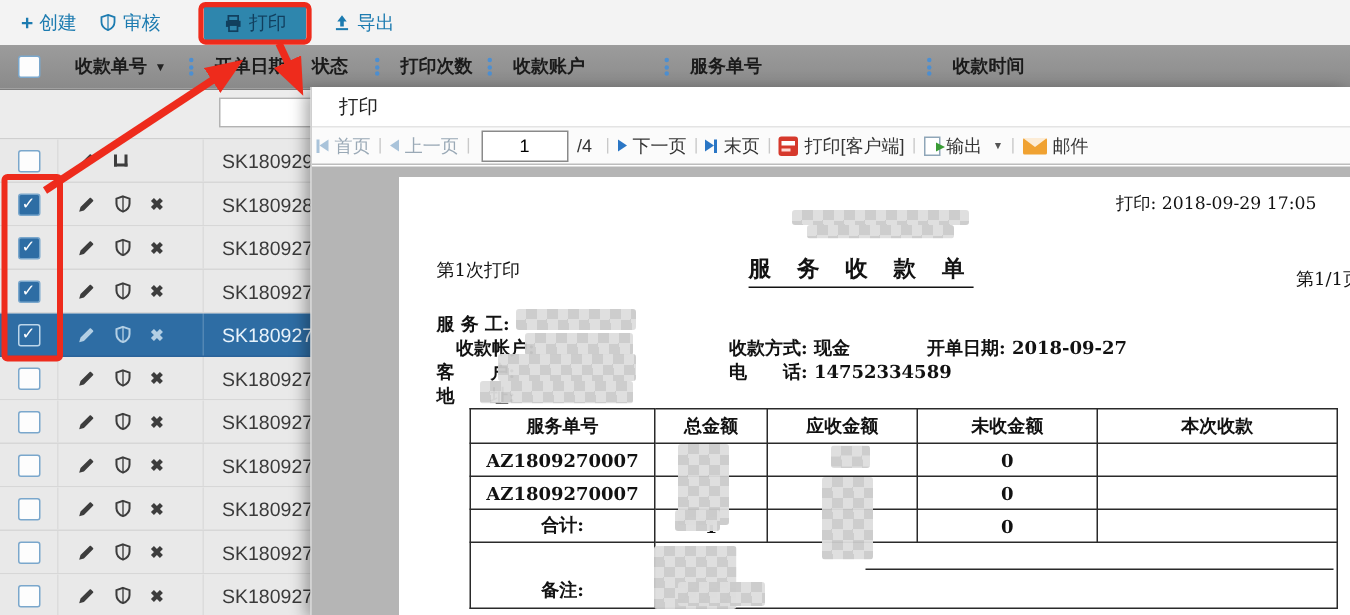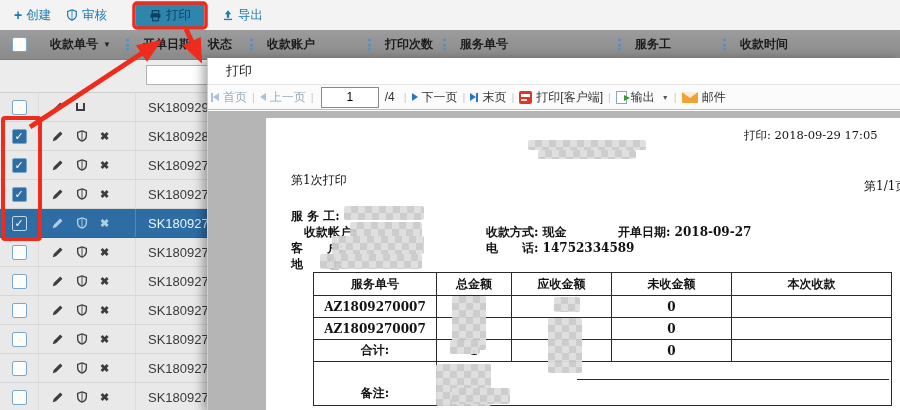--- a/index.html
+++ b/index.html
@@ -171,49 +171,40 @@
   </div>
       <div class="hcell" style="width:59px">
     <span>状态</span>
 
     <span class="dots">
           <i></i>
           <i></i>
           <i></i>
         </span>
   </div>
+      <div class="hcell" style="width:75px">
+    <span>打印次数</span>
+
+    <span class="dots">
+          <i></i>
+          <i></i>
+          <i></i>
+        </span>
+  </div>
       <div class="hcell" style="width:118px">
     <span>收款账户</span>
 
     <span class="dots">
           <i></i>
           <i></i>
           <i></i>
         </span>
   </div>
-      <div class="hcell" style="width:75px">
-    <span>打印次数</span>
-
-    <span class="dots">
-          <i></i>
-          <i></i>
-          <i></i>
-        </span>
-  </div>
       <div class="hcell" style="width:175px">
     <span>服务单号</span>
-
-    <span class="dots">
-          <i></i>
-          <i></i>
-          <i></i>
-        </span>
-  </div>
-      <div class="hcell" style="width:105px">
-    <span>服务工</span>
 
     <span class="dots">
           <i></i>
           <i></i>
           <i></i>
         </span>
   </div>
       <div class="hcell" style="width:75px">
     <span>收款时间</span>
 
@@ -498,20 +489,21 @@
     </div>
 
     <div class="docarea">
       <div class="page">
         <span class="dtext" style="left:478px;top:10px;font-size:11.5px">打印: 2018-09-29 17:05</span>
 
         <div class="rx" style="left:262px;top:22px;width:118px;height:10px"></div>
         <div class="rx" style="left:272px;top:32px;width:98px;height:9px"></div>
 
         <span class="dtext" style="left:25px;top:54px">第1次打印</span>
+        <span class="dtext doc-title" style="left:308px;top:52px">服 务 收 款 单</span>
         <span class="dtext" style="left:598px;top:60px">第1/1页</span>
 
         <span class="dtext dlabel" style="left:25px;top:90px">服 务 工:</span>
         <div class="rx" style="left:78px;top:88px;width:80px;height:14px"></div>
 
         <span class="dtext dlabel" style="left:38px;top:106px">收款帐户:</span>
         <div class="rx" style="left:84px;top:104px;width:72px;height:15px"></div>
         <span class="dtext dlabel" style="left:220px;top:106px">收款方式: 现金</span>
         <span class="dtext dlabel" style="left:352px;top:106px">开单日期: 2018-09-27</span>
 

